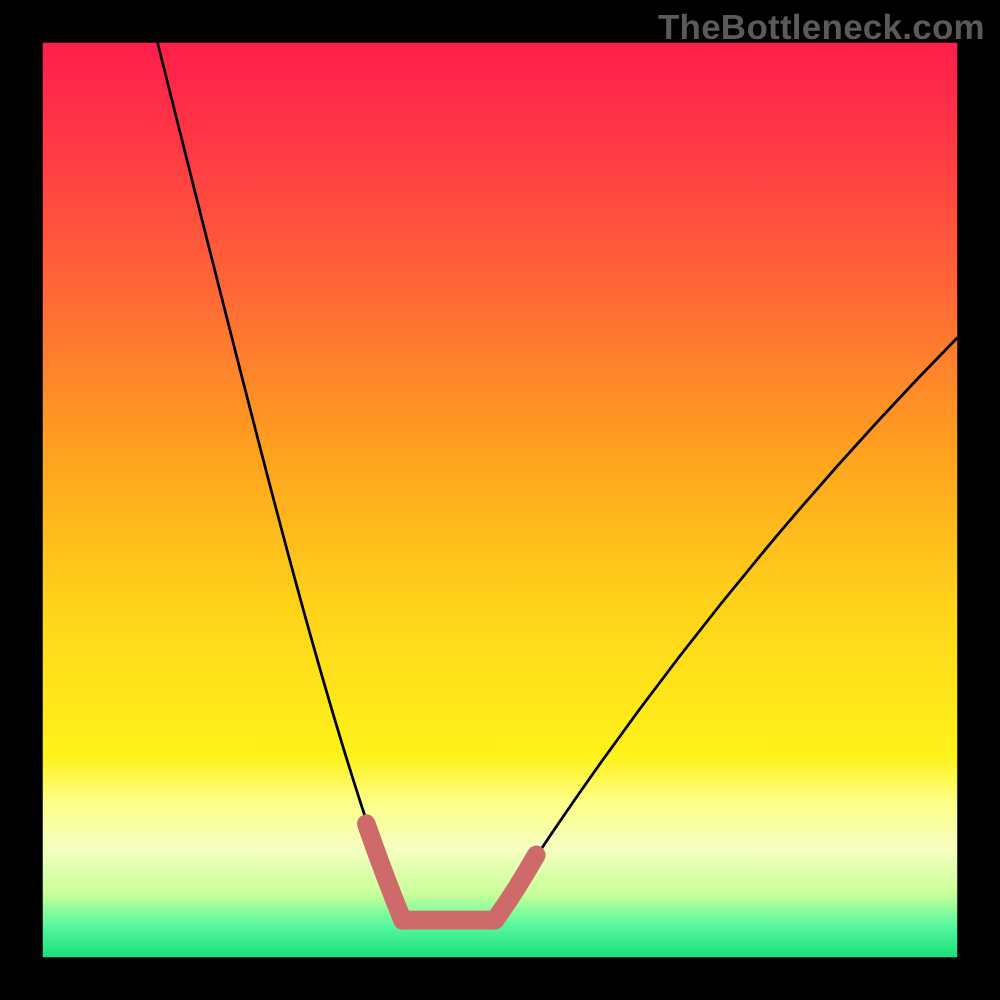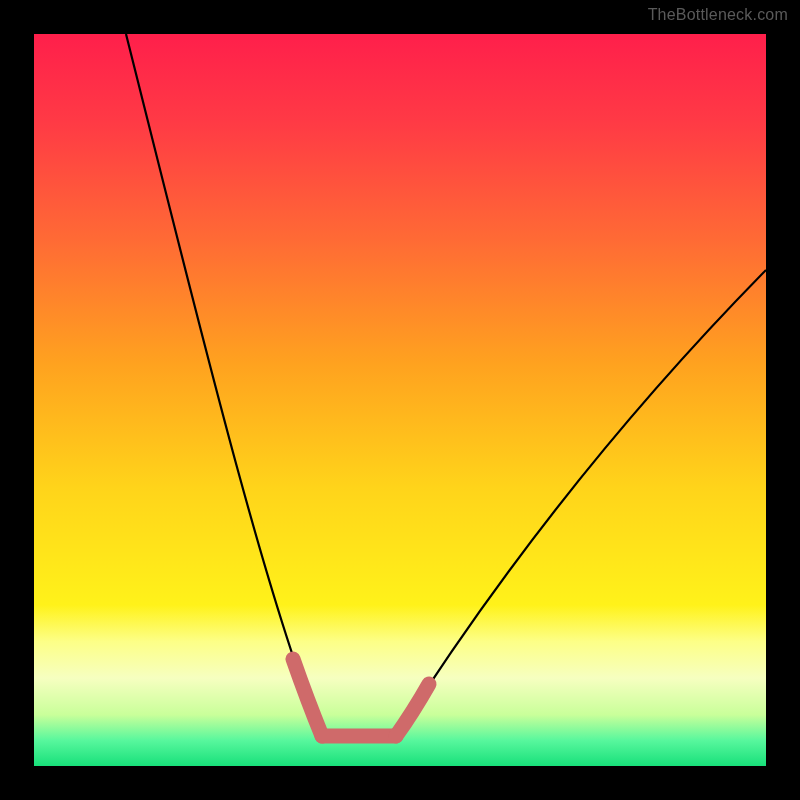--- a/index.html
+++ b/index.html
@@ -17,22 +17,22 @@
     top: 0;
     width: 800px;
     height: 800px;
     background: #000;
   }
   .watermark {
     position: absolute;
     top: 6px;
     right: 12px;
     color: #5a5a5a;
-    font-size: 16px;
-    font-weight: 400;
+    font-size: 28px;
+    font-weight: 700;
     letter-spacing: 0.2px;
     user-select: none;
   }
   .plot {
     position: absolute;
     left: 34px;
     top: 34px;
     width: 732px;
     height: 732px;
   }

